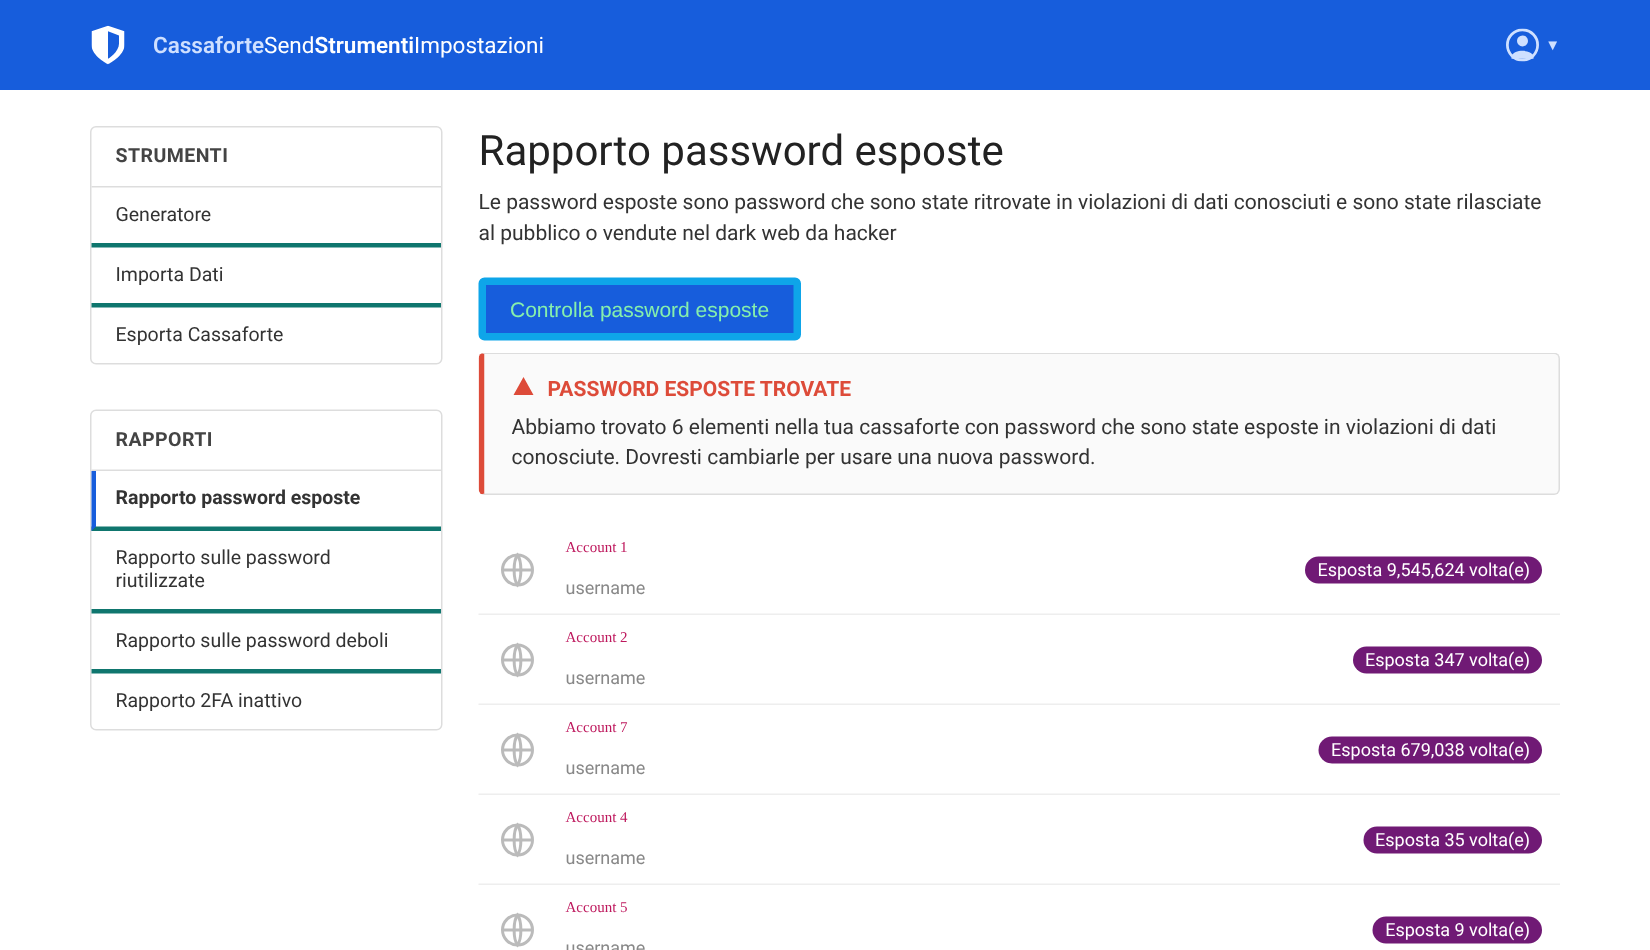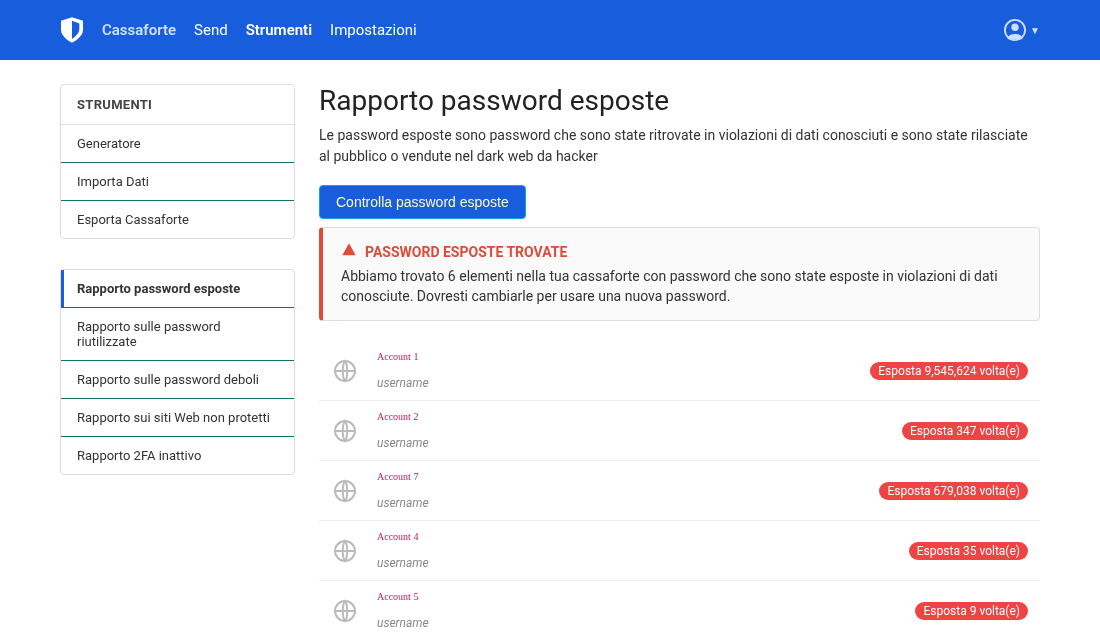--- a/index.html
+++ b/index.html
@@ -1,51 +1,51 @@
 <!DOCTYPE html>
 <html><head>
 <meta charset="utf-8">
 <style>
 * { box-sizing: border-box; margin: 0; padding: 0; }
 body { font-family: -apple-system, BlinkMacSystemFont, "Segoe UI", Roboto, Helvetica, Arial, sans-serif; font-size: 14px; color: #333; background: #fff; }
 
 .topbar { background: #175ddc; height: 60px; display: flex; align-items: center; padding: 0 60px 0 60px; }
 .topbar .logo { width: 24px; height: 28px; margin-right: 18px; display: flex; align-items: center; justify-content: center; }
-.topbar .nav { display: flex; align-items: flex-end; gap: 18px; }
+.topbar .nav { display: flex; align-items: flex-end; }
 .topbar .nav a { color: #ffffff; text-decoration: none; font-size: 15px; cursor: pointer; }
 .topbar .nav a.bold { font-weight: 600; color: #fff; }
 .topbar .nav a:first-child { font-weight: 600; color: #cfe0ff; }
 .topbar .spacer { flex: 1; }
 .topbar .user { color: #cfe0ff; display: flex; align-items: center; gap: 4px; cursor: pointer; }
 
 .container { display: flex; padding: 24px 60px; gap: 24px; }
 .sidebar { width: 235px; flex-shrink: 0; }
 .side-group { border: 1px solid #ddd; border-radius: 4px; margin-bottom: 30px; background: #fff; }
 .side-header { padding: 12px 16px; font-weight: 700; font-size: 13px; color: #444; border-bottom: 1px solid #ddd; letter-spacing: 0.3px; }
-.side-item { padding: 11px 16px; font-size: 13px; color: #333; border-bottom: 1px solid #0f766e; cursor: pointer; }
+.side-item { padding: 11px 16px; font-size: 13px; color: #333; border-bottom: 3px solid #0f766e; cursor: pointer; }
 .side-item:last-child { border-bottom: none; }
 .side-item.active { font-weight: 700; border-left: 3px solid #175ddc; padding-left: 13px; }
 
 .main { flex: 1; }
 h1 { font-size: 28px; font-weight: 400; color: #222; margin-bottom: 8px; }
 .subtitle { font-size: 14px; color: #333; line-height: 1.5; margin-bottom: 18px; }
-.btn-primary { background: #175ddc; color: #fef9c3; border: 1px solid #0ea5e9; border-radius: 4px; padding: 8px 16px; font-size: 14px; cursor: pointer; }
+.btn-primary { background: #175ddc; color: #86efac; border: 5px solid #0ea5e9; border-radius: 4px; padding: 8px 16px; font-size: 14px; cursor: pointer; }
 
 .alert { border: 1px solid #ddd; border-left: 4px solid #dd4b39; border-radius: 4px; padding: 14px 18px; margin-top: 8px; background: #fafafa; }
 .alert-title { color: #dd4b39; font-weight: 700; font-size: 14px; display: flex; align-items: center; gap: 8px; margin-bottom: 6px; }
 .alert-text { font-size: 14px; color: #333; line-height: 1.4; }
 
 .accounts { margin-top: 20px; }
 .account-row { display: flex; align-items: center; padding: 10px 12px; border-bottom: 1px solid #eee; }
 .account-row .globe { width: 28px; height: 28px; color: #bbb; display: flex; align-items: center; justify-content: center; margin-right: 18px; }
 .account-row .info { flex: 0 0 auto; }
 .account-row .info .name { color: #be185d; font-size: 10px; cursor: pointer; font-family: Liberation Serif, serif; }
-.account-row .info .user { color: #888; font-size: 12px; margin-top: 14px; font-style: italic; }
+.account-row .info .user { color: #888; font-size: 12px; margin-top: 14px; }
 .account-row .spacer { flex: 1; }
-.account-row .badge { background: #ef4444; color: #fff; font-size: 12px; padding: 2px 8px; border-radius: 10px; white-space: nowrap; }
+.account-row .badge { background: #701a75; color: #fff; font-size: 12px; padding: 2px 8px; border-radius: 10px; white-space: nowrap; }
 </style>
 </head>
 <body>
 
 <div class="topbar">
   <div class="logo">
     <svg viewBox="0 0 24 28" width="22" height="26">
         <path fill="#fff" d="M12 0 L24 4 V14 C24 22 12 28 12 28 C12 28 0 22 0 14 V4 Z M12 4 V24 C12 24 20 19 20 13 V7 L12 4 Z"></path>
       </svg>
   </div>
@@ -68,24 +68,24 @@
 
 <div class="container">
   <div class="sidebar">
     <div class="side-group">
       <div class="side-header">STRUMENTI</div>
       <div class="side-item">Generatore</div>
       <div class="side-item">Importa Dati</div>
       <div class="side-item">Esporta Cassaforte</div>
     </div>
     <div class="side-group">
+      <div class="side-header">RAPPORTI</div>
       <div class="side-item active">Rapporto password esposte</div>
       <div class="side-item">Rapporto sulle password riutilizzate</div>
       <div class="side-item">Rapporto sulle password deboli</div>
-      <div class="side-item">Rapporto sui siti Web non protetti</div>
       <div class="side-item">Rapporto 2FA inattivo</div>
     </div>
   </div>
 
   <div class="main">
     <h1>Rapporto password esposte</h1>
     <p class="subtitle">Le password esposte sono password che sono state ritrovate in violazioni di dati conosciuti e sono state rilasciate al pubblico o vendute nel dark web da hacker</p>
     <button class="btn-primary">Controlla password esposte</button>
 
     <div class="alert">

